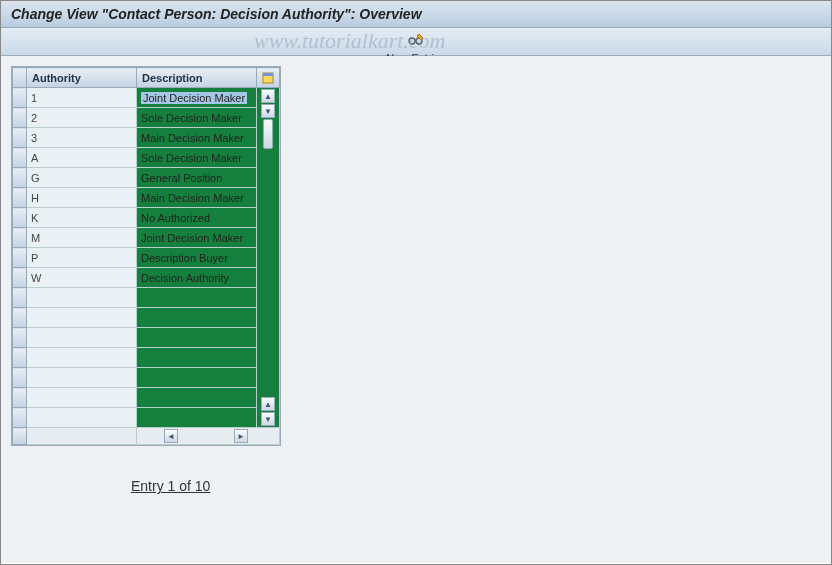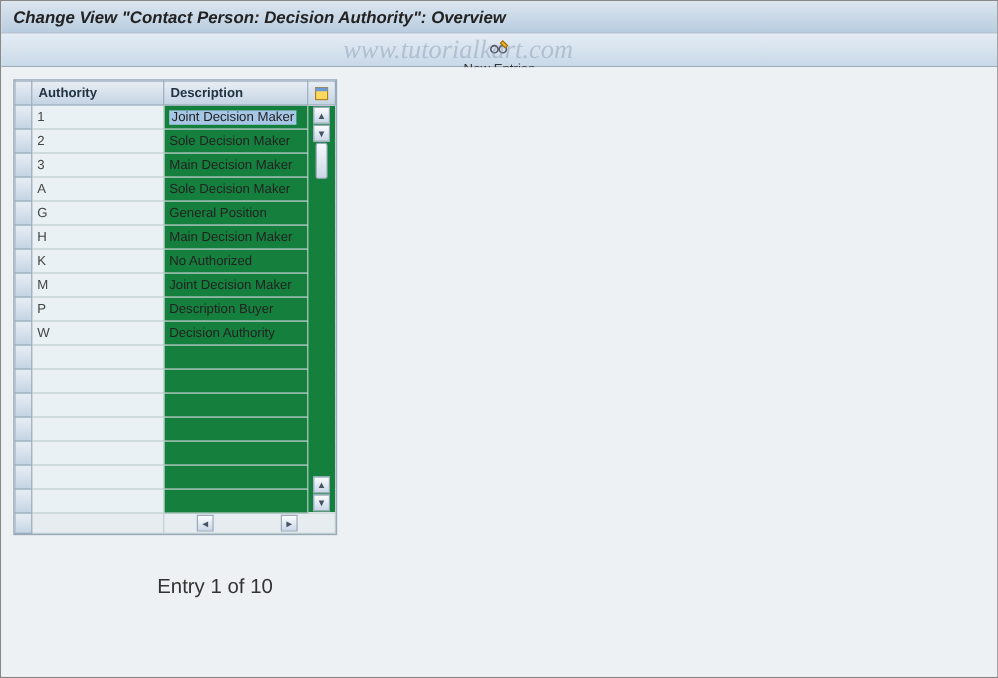--- a/index.html
+++ b/index.html
@@ -49,21 +49,21 @@
       padding: 0 6px;
       color: #333;
       font-size: 11px;
       cursor: pointer;
       border: 1px solid transparent;
       border-radius: 2px;
     }
     .watermark {
       position: absolute;
       top: 28px;
-      left: 286px;
+      left: 254px;
       font-size: 22px;
       font-style: italic;
       color: rgba(140,160,180,0.5);
       font-family: Georgia, serif;
       pointer-events: none;
     }
     .work-area {
       background: #eef1f4;
       padding: 10px;
       height: calc(100% - 28px - 28px);
@@ -175,21 +175,21 @@
       background: linear-gradient(to bottom, #fff6c8, #f9e38a);
       border: 1px solid #c8aa3a;
       border-radius: 3px;
       height: 22px;
       padding: 0 10px 0 4px;
       font-size: 11px;
       color: #333;
       cursor: pointer;
     }
     .pos-button svg { display:block; }
-    .entry-text { font-size: 17px; color: #333; }
+    .entry-text { font-size: 14px; color: #333; text-decoration: underline; }
     .empty-auth { background:#e9f1f5 !important; }
     .vscroll-thumb {
       width:10px; height:30px;
       background: linear-gradient(to bottom,#f6f9fc,#cdd9e6);
       border:1px solid #9ab;
       border-radius:2px;
       margin:0 auto;
     }
   </style>
 </head>

